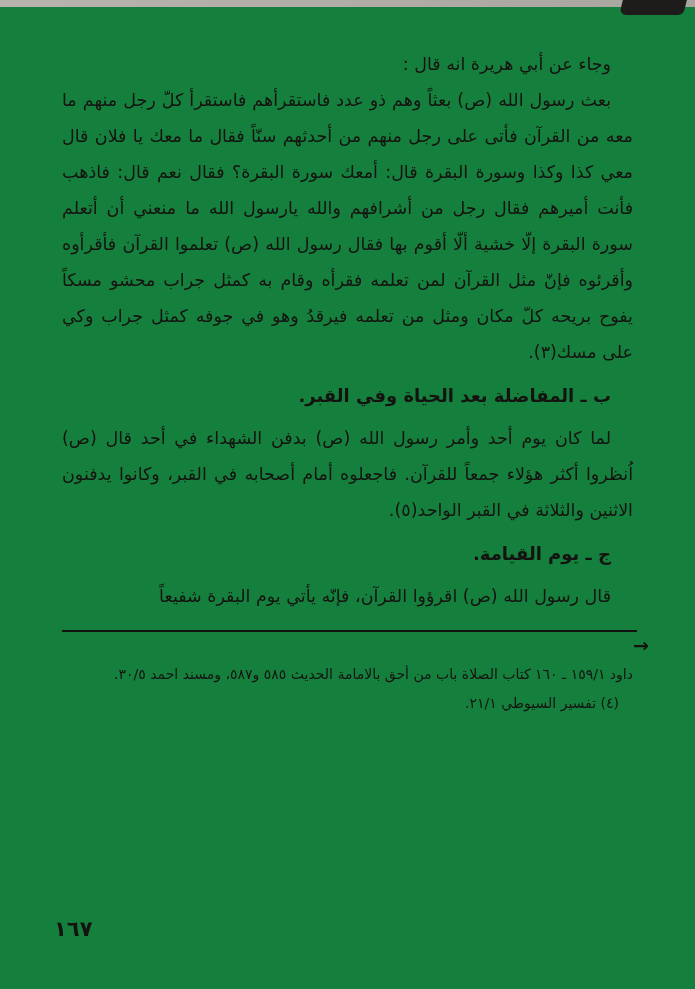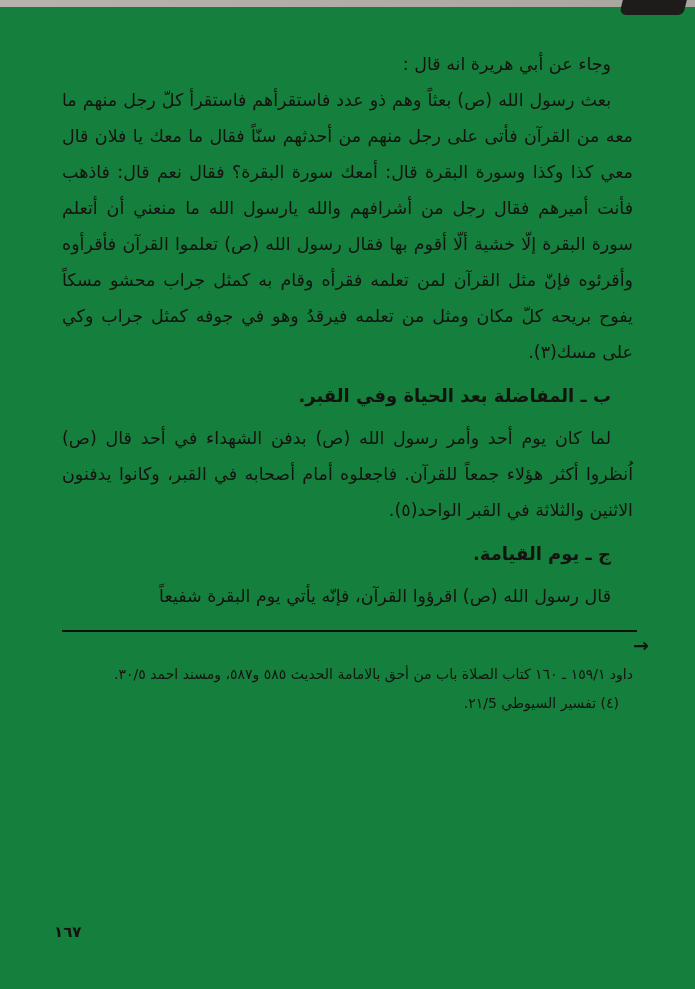--- a/index.html
+++ b/index.html
@@ -85,21 +85,21 @@
   .fn-row {
     display: flex;
     justify-content: space-between;
     padding-left: 120px;
     padding-right: 14px;
   }
   .page-number {
     position: absolute;
     left: 54px;
     bottom: 48px;
-    font-size: 15px;
+    font-size: 21px;
     font-weight: bold;
     direction: rtl;
   }
 </style>
 </head>
 <body>
 
 <div class="page">
 
   <div class="top-strip"></div>
@@ -124,19 +124,19 @@
 
   <div class="arrow-row">
     <span class="arrow">→</span>
   </div>
 
   <section class="footnotes">
     <p>داود ١٥٩/١ ـ ١٦٠ كتاب الصلاة باب من أحق بالامامة الحديث ٥٨٥ و٥٨٧، ومسند احمد ٣٠/٥.</p>
 
 
     <div class="fn-row">
-      <span>(٤) تفسير السيوطي ٢١/5.</span>
+      <span>(٤) تفسير السيوطي ٢١/١.</span>
     </div>
   </section>
 
   <div class="page-number">١٦٧</div>
 
 </div>
 
 </body></html>

